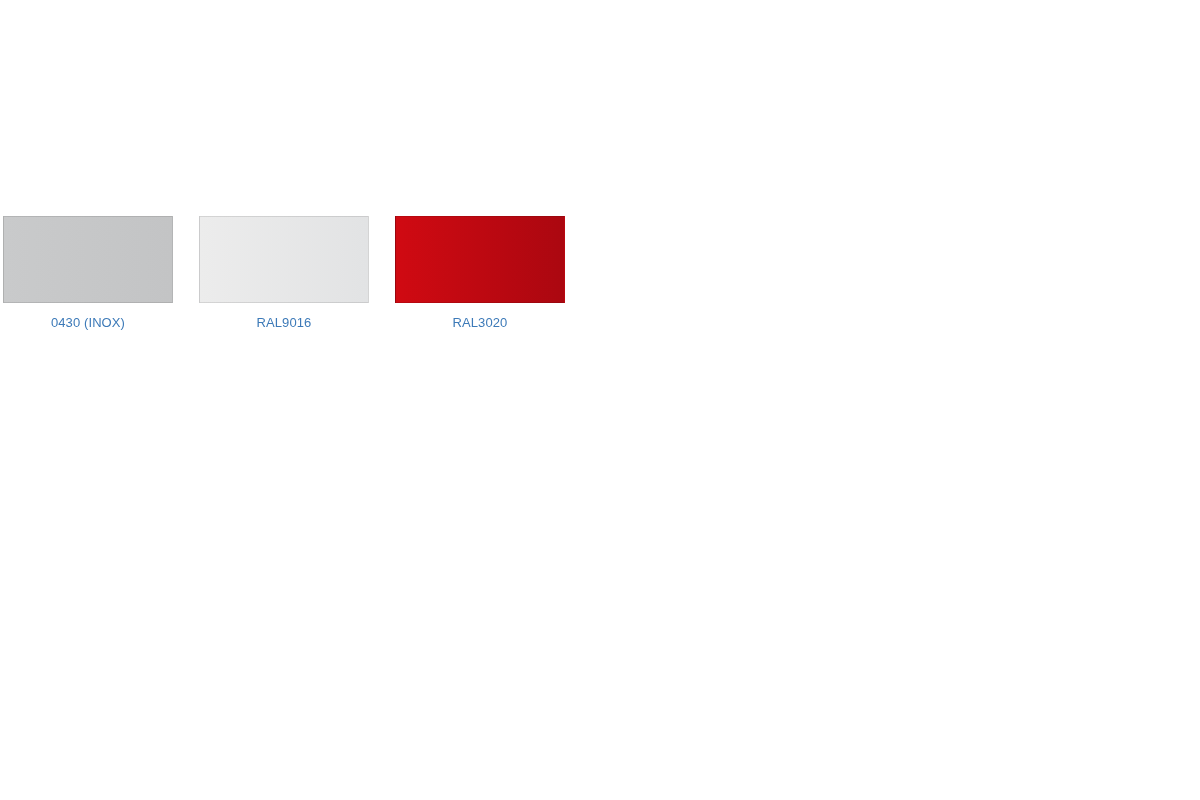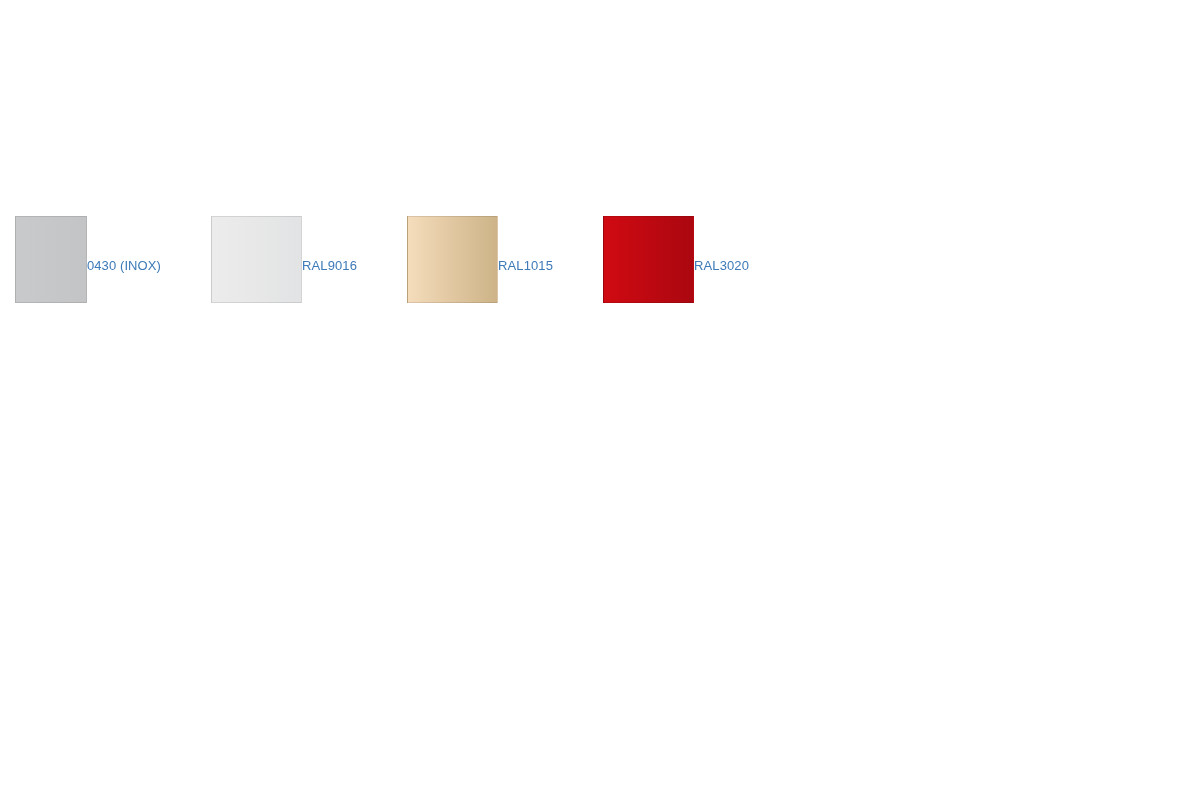--- a/index.html
+++ b/index.html
@@ -28,20 +28,21 @@
     display: grid;
     grid-template-columns: repeat(6, 170px);
     grid-auto-rows: auto;
     column-gap: 26px;
     row-gap: 42px;
   }
 
   .swatch-cell {
     width: 146px;
     display: flex;
+    flex-direction: column;
     align-items: center;
   }
 
   .swatch-cell.is-empty {
     visibility: hidden;
   }
 
   .swatch-chip {
     width: 170px;
     height: 87px;
@@ -68,24 +69,20 @@
   <div class="swatch-grid">
       <div class="swatch-cell">
         <div class="swatch-chip" style="background: linear-gradient(to right, rgb(201, 202, 203) 0%, rgb(195, 196, 197) 100%);"></div>
         <div class="swatch-label">0430 (INOX)</div>
       </div>
       <div class="swatch-cell">
         <div class="swatch-chip" style="background: linear-gradient(to right, rgb(236, 236, 236) 0%, rgb(226, 227, 228) 100%);"></div>
         <div class="swatch-label">RAL9016</div>
       </div>
       <div class="swatch-cell">
-        <div class="swatch-chip" style="background: linear-gradient(to right, rgb(245, 220, 187) 0%, rgb(205, 179, 135) 100%);"></div>
-        <div class="swatch-label">RAL1015</div>
-      </div>
-      <div class="swatch-cell">
         <div class="swatch-chip" style="background: linear-gradient(to right, rgb(208, 10, 18) 0%, rgb(171, 7, 16) 100%);"></div>
         <div class="swatch-label">RAL3020</div>
       </div>
       <div class="swatch-cell is-empty">
         <div class="swatch-chip" style="background: linear-gradient(to right, rgb(255, 255, 255) 0%, rgb(255, 255, 255) 100%); border: none;"></div>
         <div class="swatch-label"></div>
       </div>
     </div>
 </div>
 

